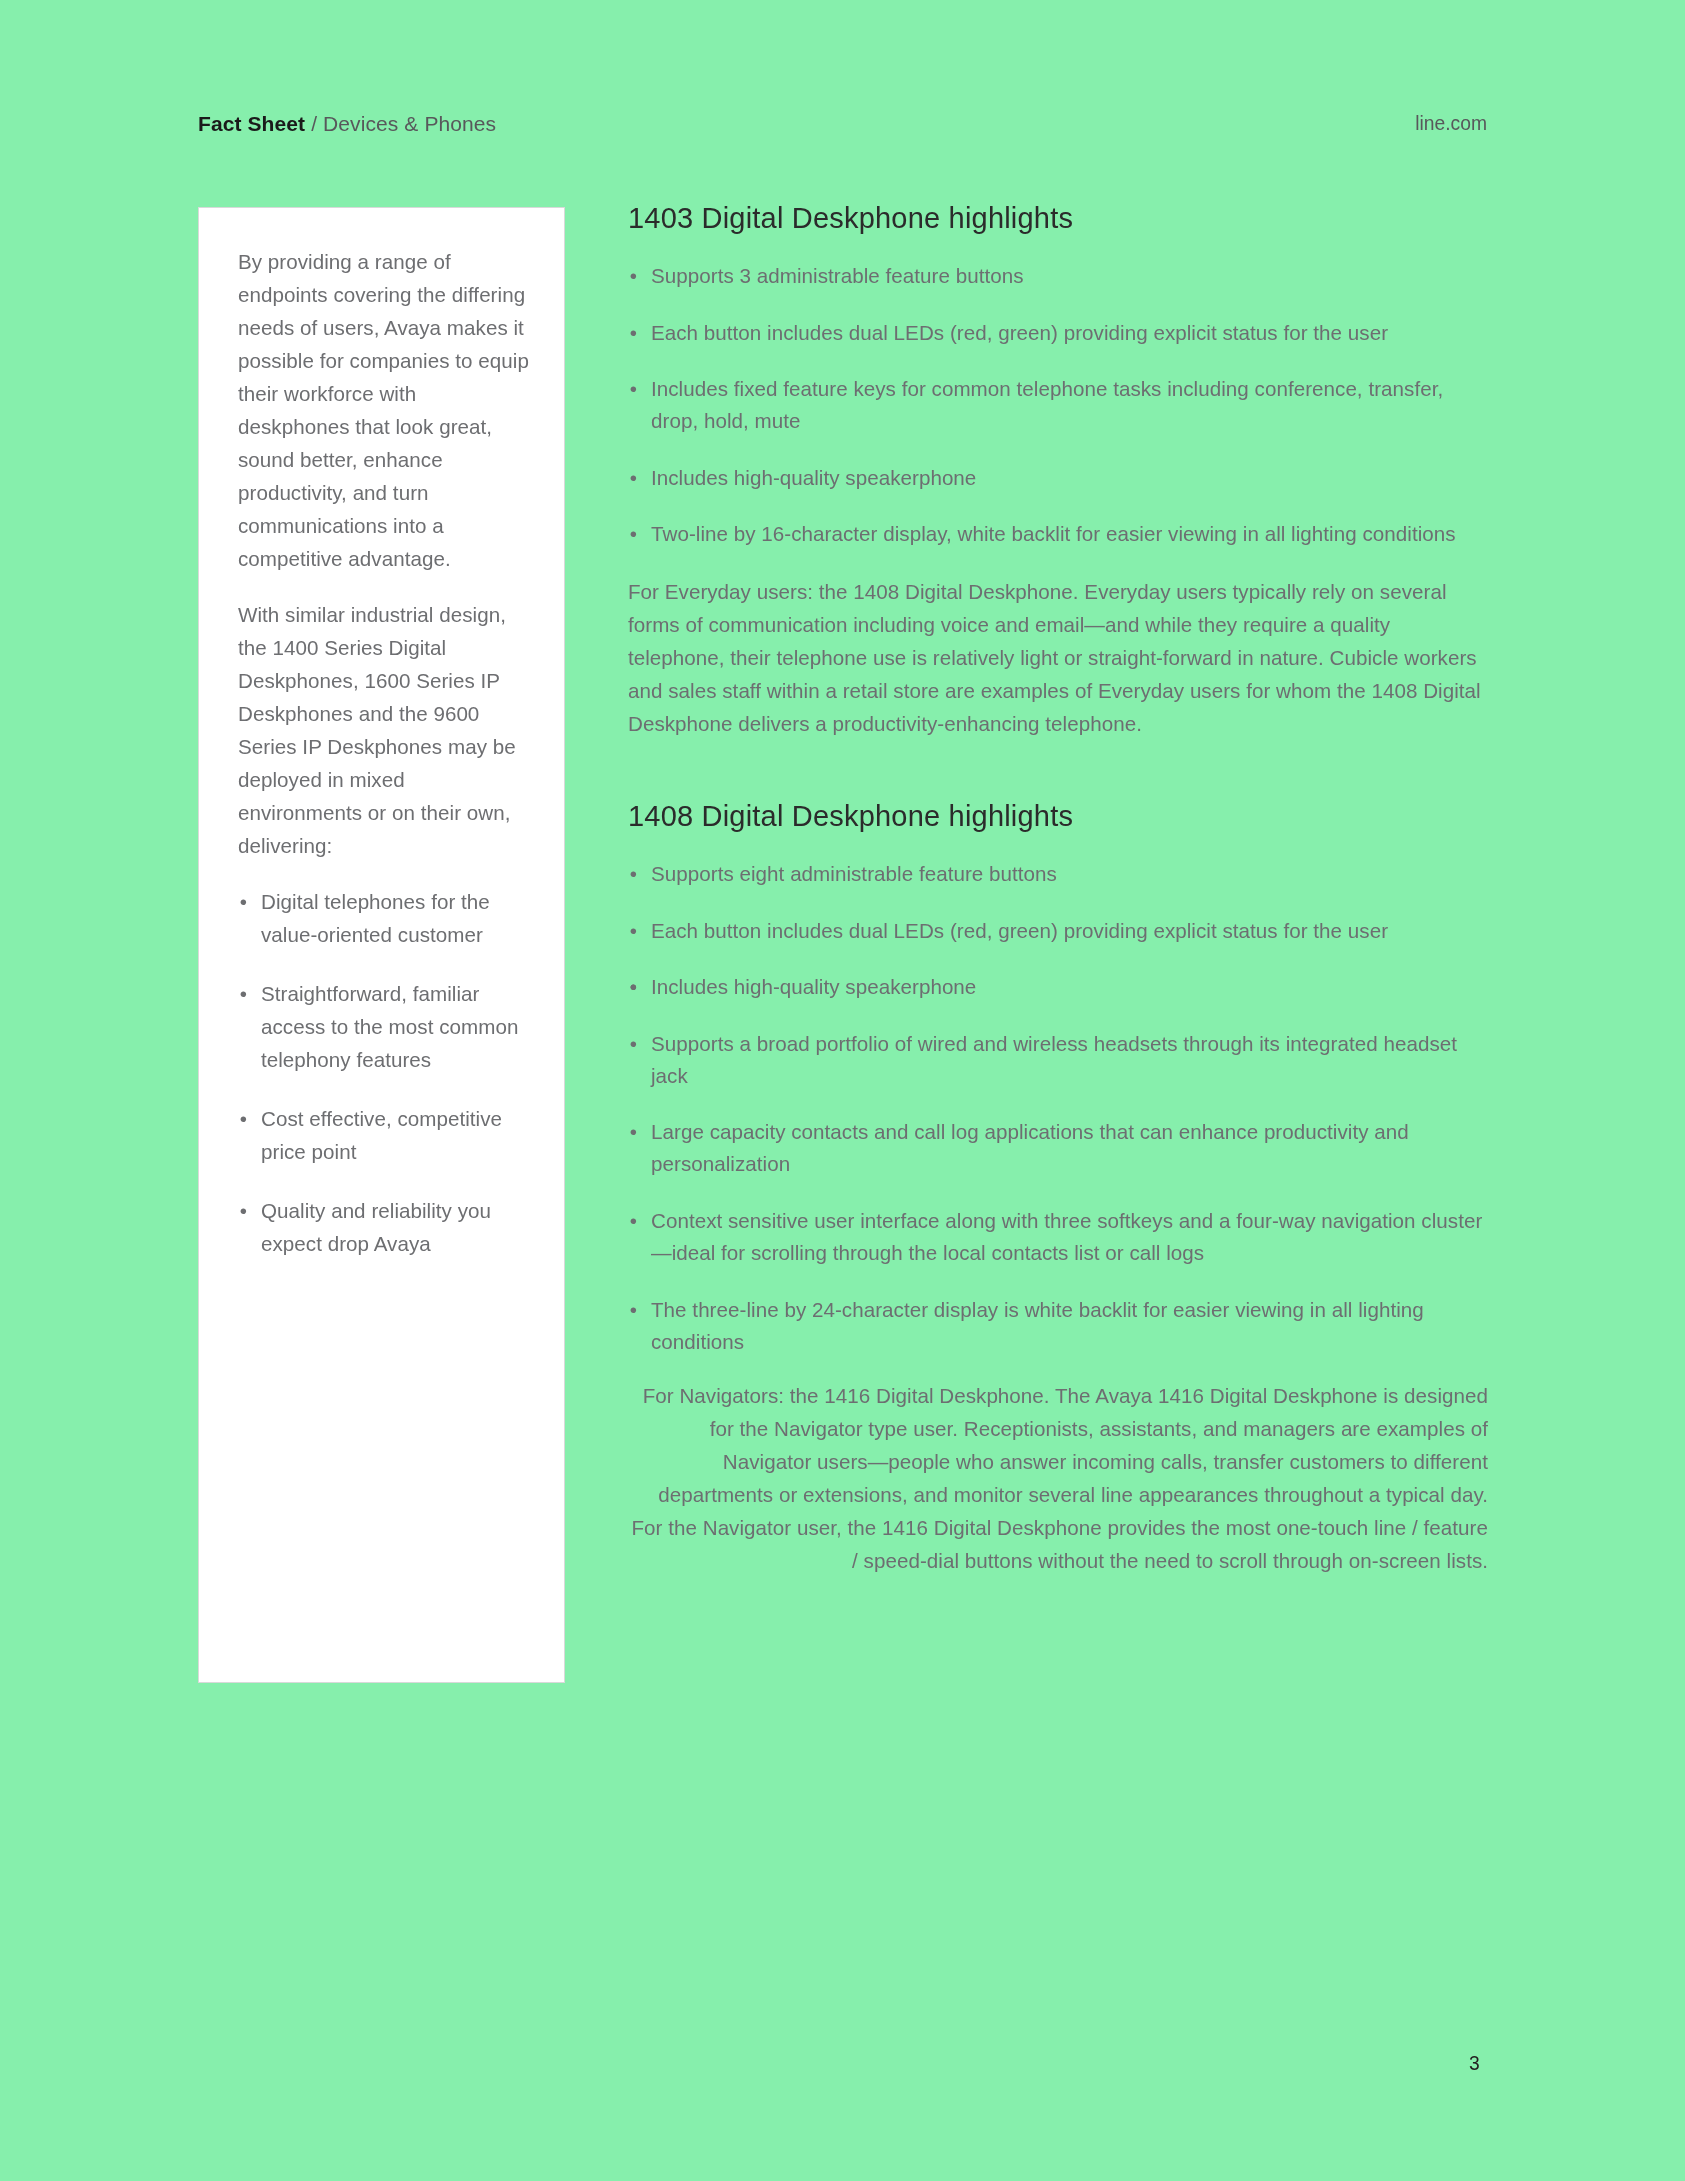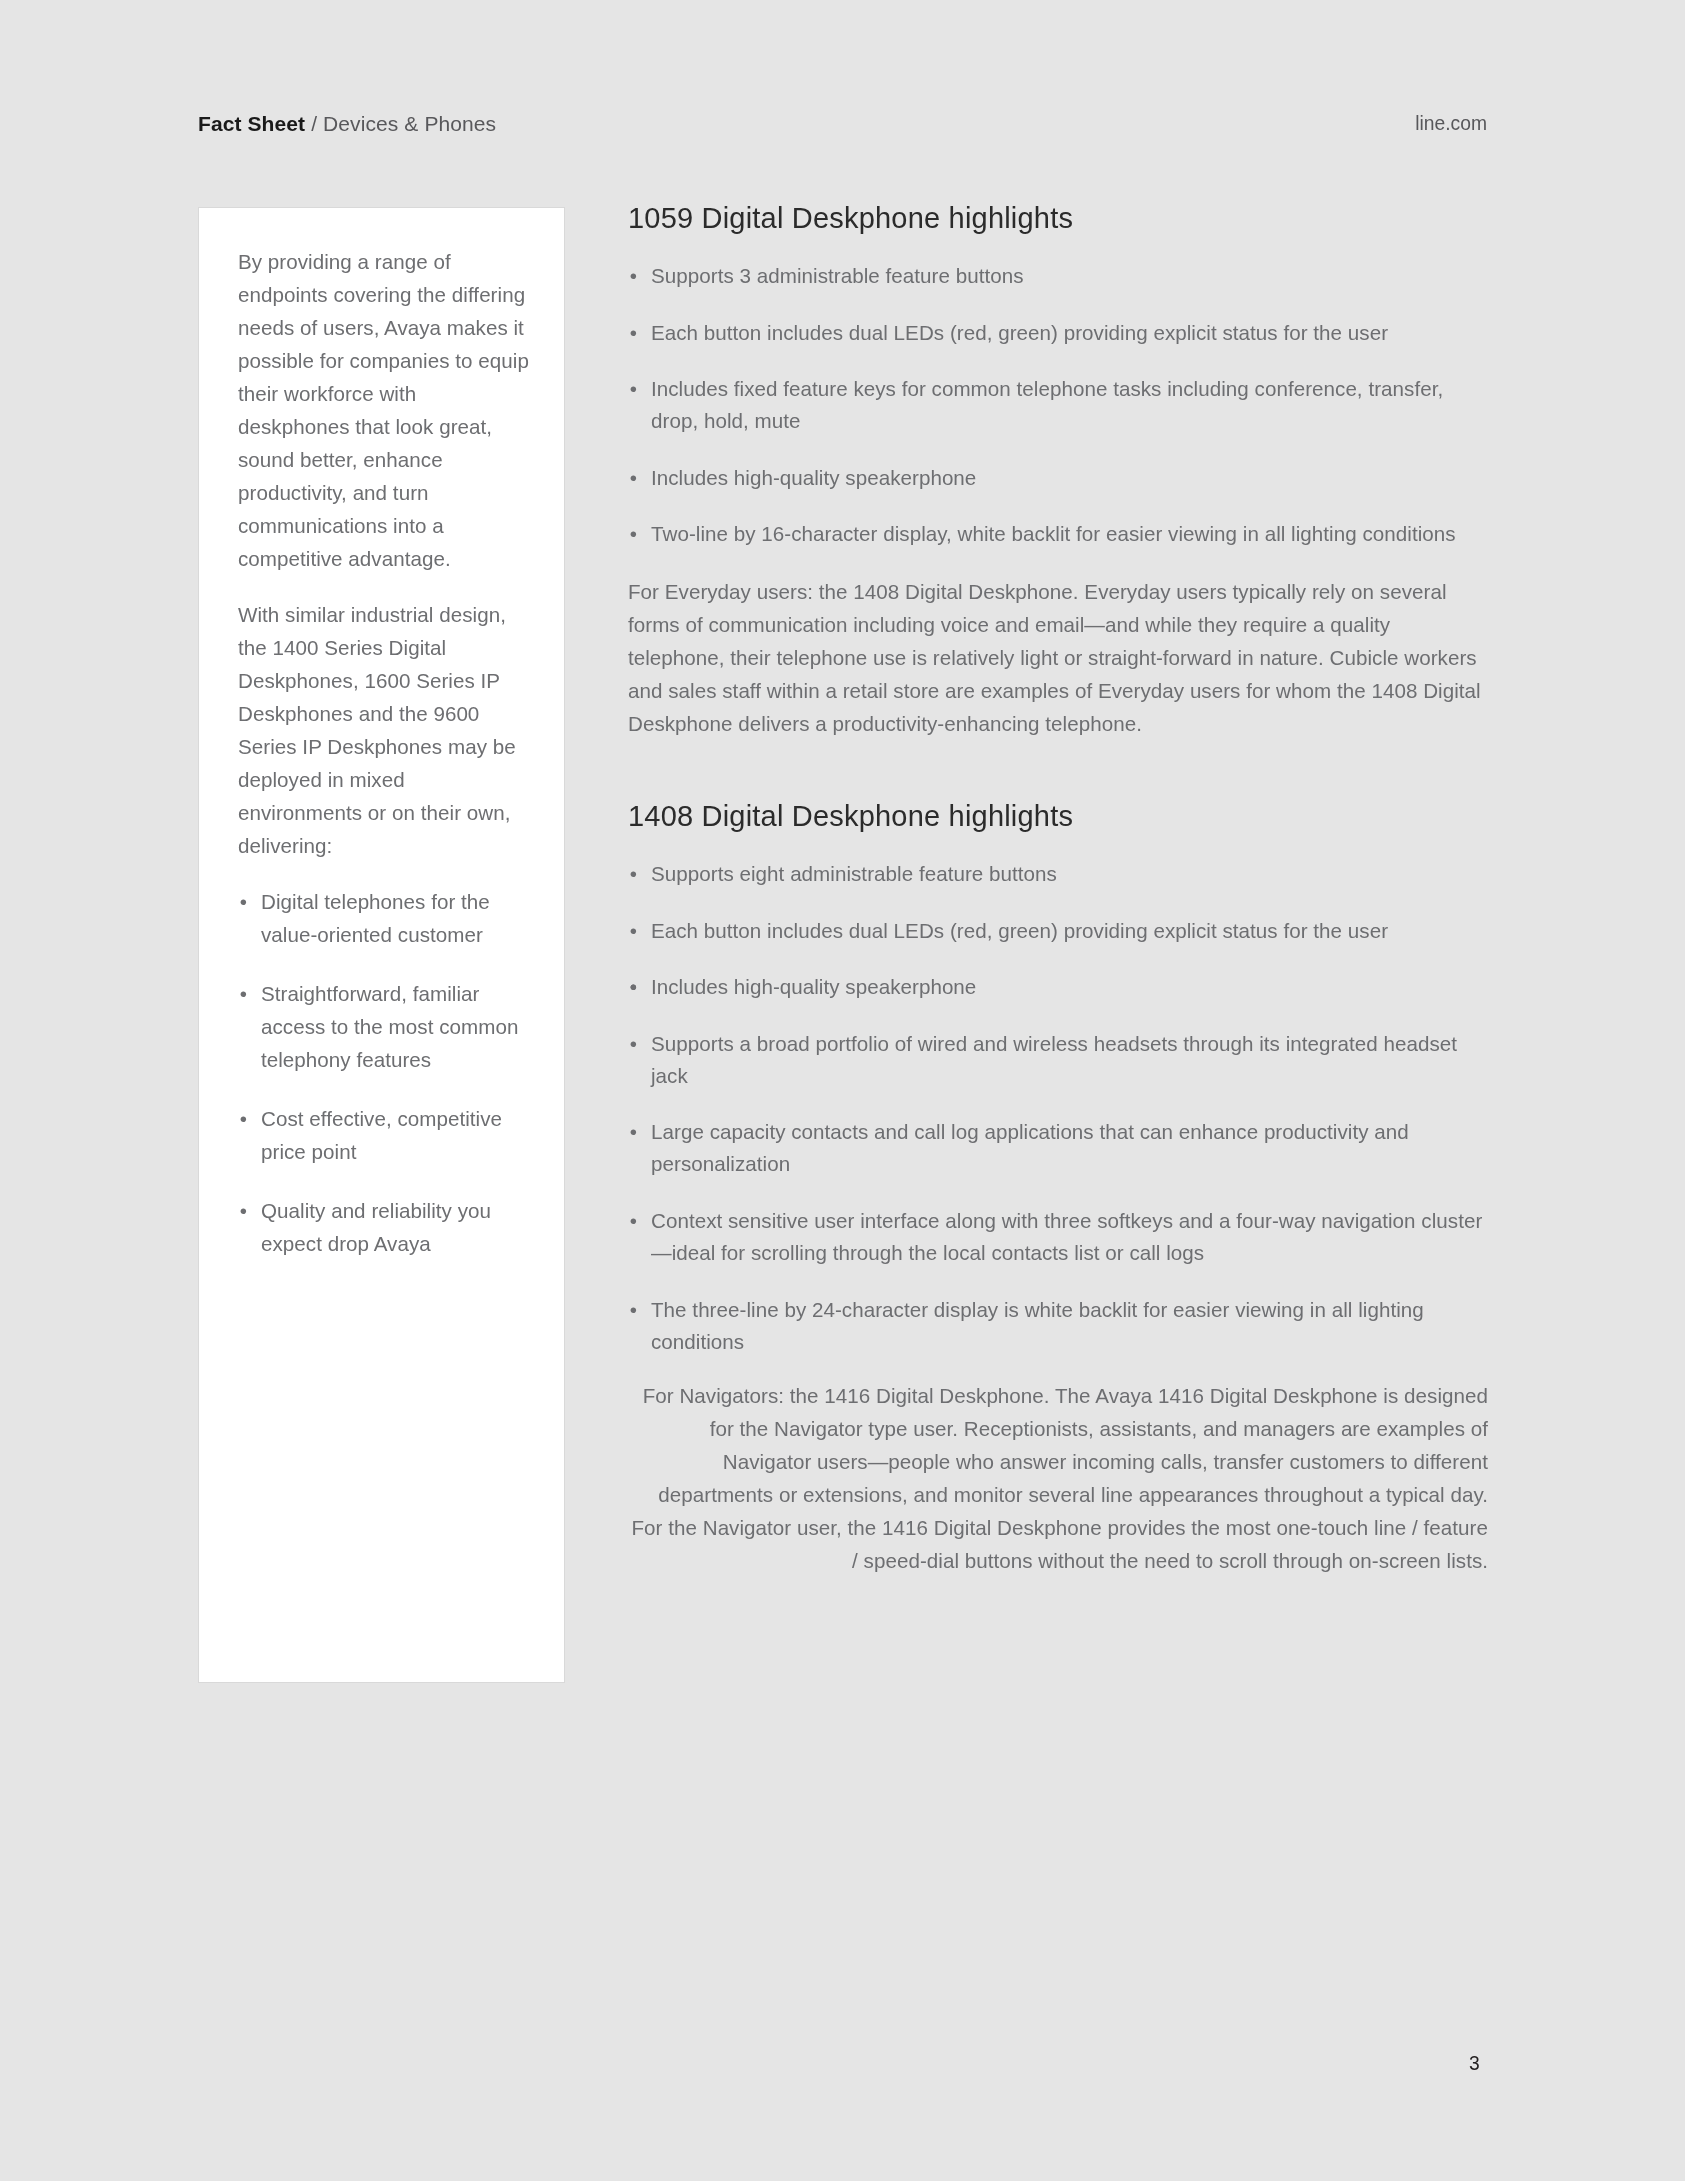--- a/index.html
+++ b/index.html
@@ -11,21 +11,21 @@
     width: 1685px;
     height: 2181px;
     font-family: "Liberation Sans", sans-serif;
     color: #58585b;
     -webkit-font-smoothing: antialiased;
   }
   .page {
     position: relative;
     width: 1685px;
     height: 2181px;
-    background: #e5e5e5;
+    background: #86efac;
     box-sizing: border-box;
   }
 
   
   .page-header {
     position: absolute;
     top: 112px;
     left: 198px;
     right: 198px;
     height: 35px;
@@ -186,21 +186,21 @@
         <li><span class="bullet">•</span><span>Digital telephones for the value-oriented customer</span></li>
         <li><span class="bullet">•</span><span>Straightforward, familiar access to the most common telephony features</span></li>
         <li><span class="bullet">•</span><span>Cost effective, competitive price point</span></li>
         <li><span class="bullet">•</span><span>Quality and reliability you expect drop Avaya</span></li>
       </ul>
     </div>
   </div>
 
   <div class="main-col">
 
-    <h2 class="section-title">1059 Digital Deskphone highlights</h2>
+    <h2 class="section-title">1403 Digital Deskphone highlights</h2>
 
     <ul class="main-list">
       <li><span class="bullet">•</span><span>Supports 3 administrable feature buttons</span></li>
       <li><span class="bullet">•</span><span>Each button includes dual LEDs (red, green) providing explicit status for the user</span></li>
       <li><span class="bullet">•</span><span>Includes fixed feature keys for common telephone tasks including conference, transfer, drop, hold, mute</span></li>
       <li><span class="bullet">•</span><span>Includes high-quality speakerphone</span></li>
       <li><span class="bullet">•</span><span>Two-line by 16-character display, white backlit for easier viewing in all lighting conditions</span></li>
     </ul>
 
     <p class="body-para">For Everyday users: the 1408 Digital Deskphone. Everyday users typically rely on several forms of communication including voice and email—and while they require a quality telephone, their telephone use is relatively light or straight-forward in nature. Cubicle workers and sales staff within a retail store are examples of Everyday users for whom the 1408 Digital Deskphone delivers a productivity-enhancing telephone.</p>

